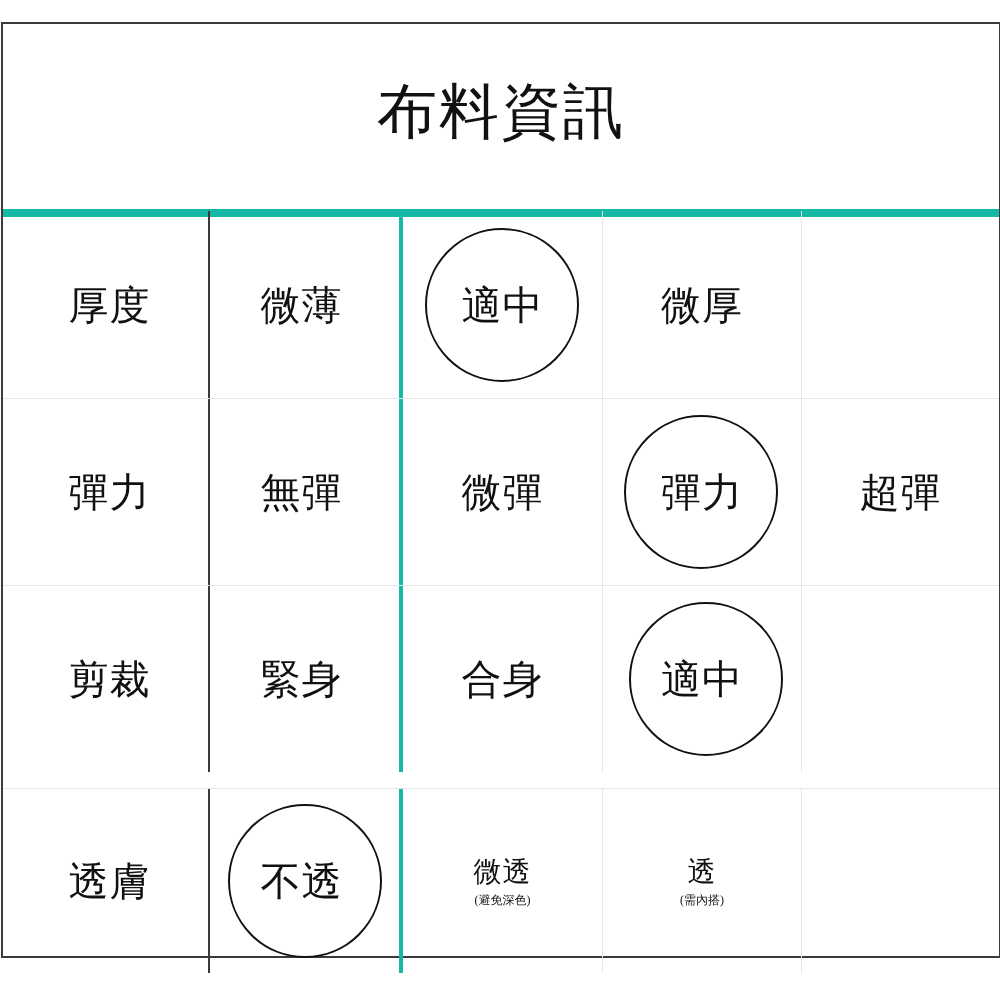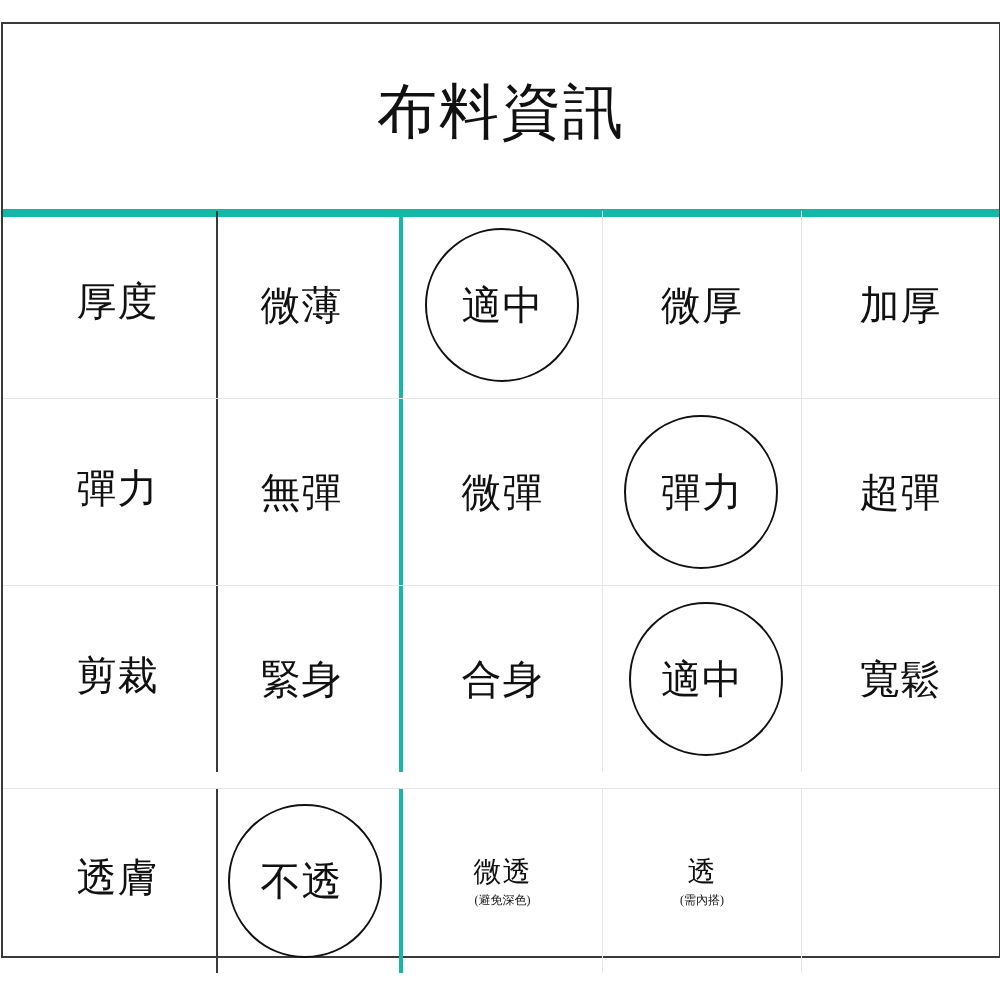--- a/index.html
+++ b/index.html
@@ -61,24 +61,23 @@
     .cell {
       position: absolute;
       top: 0;
       height: 100%;
       display: flex;
       align-items: center;
       justify-content: center;
       box-sizing: border-box;
     }
     .cell.label {
-      left: 16px;
+      left: 8px;
       width: 199px;
       border-right: 2px solid #3a3a3a;
-      font-family: Liberation Mono, monospace;
     }
     .cell.v0 { left: 201px; width: 199px; border-right: 4px solid #14b8a6; }
     .cell.v1 { left: 400px; width: 200px; border-right: 1px solid #e6e6e6; }
     .cell.v2 { left: 600px; width: 199px; border-right: 1px solid #e6e6e6; }
     .cell.v3 { left: 799px; width: 197px; }
     .label-text, .value-text {
       font-size: 40px;
       letter-spacing: 1px;
       line-height: 1;
       white-space: nowrap;
@@ -128,23 +127,20 @@
       <div class="cell v0">
         <span class="value-text">微薄</span>
       </div>
       <div class="cell v1">
         <span class="circle" style="margin-left:-1px;"></span>
         <span class="value-text">適中</span>
       </div>
       <div class="cell v2">
         <span class="value-text">微厚</span>
       </div>
-      <div class="cell v3">
-        <span class="value-text">加厚</span>
-      </div>
     </div>
 
     <div class="row" style="top:187px; height:186px;">
       <div class="cell label">
         <span class="label-text">彈力</span>
       </div>
       <div class="cell v0">
         <span class="value-text">無彈</span>
       </div>
       <div class="cell v1">
@@ -165,23 +161,20 @@
       </div>
       <div class="cell v0">
         <span class="value-text">緊身</span>
       </div>
       <div class="cell v1">
         <span class="value-text">合身</span>
       </div>
       <div class="cell v2">
         <span class="circle" style="margin-left:4px;"></span>
         <span class="value-text">適中</span>
-      </div>
-      <div class="cell v3">
-        <span class="value-text">寬鬆</span>
       </div>
     </div>
 
     <div class="row" style="top:561px; height:184px;margin-top:16px;">
       <div class="cell label">
         <span class="label-text">透膚</span>
       </div>
       <div class="cell v0">
         <span class="circle" style="margin-left:3px;"></span>
         <span class="value-text">不透</span>

